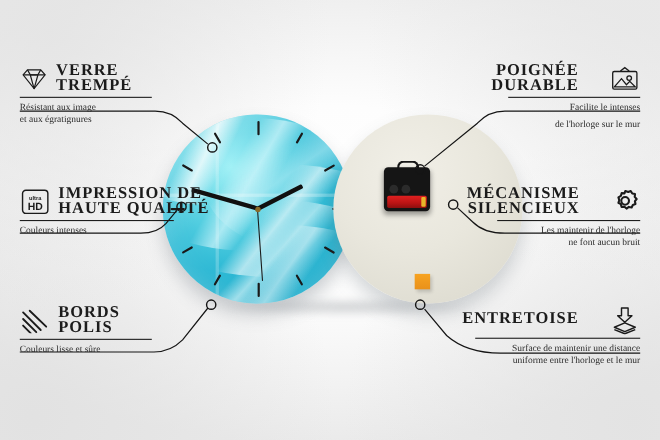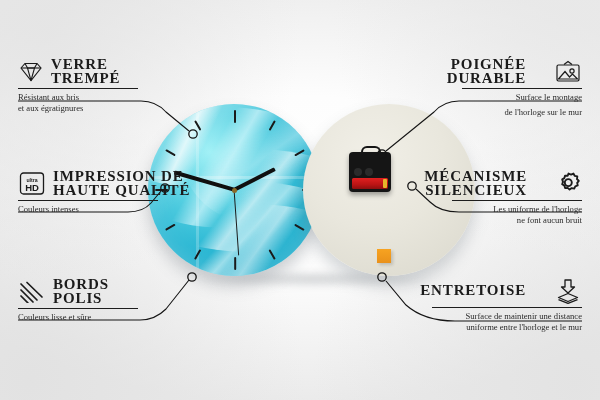--- a/index.html
+++ b/index.html
@@ -177,21 +177,21 @@
             <path d="M19,2.5 L16.5,7 L13,19.5"></path>
           <path d="M9.5,7 L16.5,7"></path>
         </g>
       </svg>
       <div>
         <div class="feat-title">VERRE</div>
         <div class="feat-title">TREMPÉ</div>
       </div>
     </div>
     <div class="feat-rule" style="width:120px"></div>
-    <div class="feat-desc">Résistant aux bris</div>
+    <div class="feat-desc">Résistant aux image</div>
     <div class="feat-desc" style="margin-top:0">et aux égratignures</div>
   </div>
 
   <div class="feature" style="left:18px;top:170px;width:140px;">
     <div class="feat-head">
       <svg class="icon" width="28" height="25" viewBox="0 0 28 25">
         <rect x="2.5" y="2" width="23" height="21" rx="3" fill="none" stroke="#1b1b1b" stroke-width="1.3"></rect>
         <text x="14" y="11" font-family="Liberation Sans, sans-serif" font-size="5.2" font-weight="700" fill="#1b1b1b" text-anchor="middle">ultra</text>
         <text x="14" y="20" font-family="Liberation Sans, sans-serif" font-size="9.5" font-weight="700" fill="#1b1b1b" text-anchor="middle">HD</text>
       </svg>
@@ -232,39 +232,39 @@
       <svg class="icon" width="28" height="24" viewBox="0 0 28 24">
         <g fill="none" stroke="#1b1b1b" stroke-width="1.2">
           <path d="M10,4.5 L14,1.5 L18,4.5"></path>
           <rect x="3" y="5" width="22" height="16" rx="1.4"></rect>
           <circle cx="18" cy="11" r="2.1"></circle>
           <path d="M4.5,19 L11,11.5 L15.5,17 L18.5,14 L23.5,19 Z"></path>
         </g>
       </svg>
     </div>
     <div class="feat-rule" style="width:120px;margin-left:auto"></div>
-    <div class="feat-desc right">Surface le montage</div>
+    <div class="feat-desc right">Facilite le intenses</div>
     <div class="feat-desc right" style="margin-top:4px">de l'horloge sur le mur</div>
   </div>
 
   <div class="feature" style="left:452px;top:170px;width:130px;text-align:right;">
     <div class="feat-head right">
       <div>
         <div class="feat-title">MÉCANISME</div>
         <div class="feat-title">SILENCIEUX</div>
       </div>
       <svg class="icon" width="27" height="26" viewBox="0 0 27 26">
         <g fill="none" stroke="#1b1b1b" stroke-width="1.9" stroke-linejoin="round">
           <path d="M13.5,2.6 l2.6,1.0 l2.3,-1.0 l1.4,2.3 l2.5,0.5 l-0.3,2.6 l1.8,1.9 l-1.6,2.0 l0.5,2.5 l-2.4,0.9 l-1.1,2.3 l-2.5,-0.5 l-2.1,1.5 l-1.9,-1.7 l-2.6,0.2 l-0.7,-2.5 l-2.2,-1.3 l0.8,-2.4 l-0.8,-2.5 l2.2,-1.3 l0.7,-2.5 l2.6,0.2 Z"></path>
           <circle cx="13.3" cy="11.6" r="3.5"></circle>
         </g>
       </svg>
     </div>
     <div class="feat-rule" style="width:130px;margin-left:auto"></div>
-    <div class="feat-desc right">Les uniforme de l'horloge</div>
+    <div class="feat-desc right">Les maintenir de l'horloge</div>
     <div class="feat-desc right" style="margin-top:0">ne font aucun bruit</div>
   </div>
 
   <div class="feature" style="left:432px;top:278px;width:150px;text-align:right;">
     <div class="feat-head right">
       <div>
         <div class="feat-title">ENTRETOISE</div>
       </div>
       <svg class="icon" width="28" height="26" viewBox="0 0 28 26">
         <g fill="none" stroke="#1b1b1b" stroke-width="1.3" stroke-linejoin="round">

